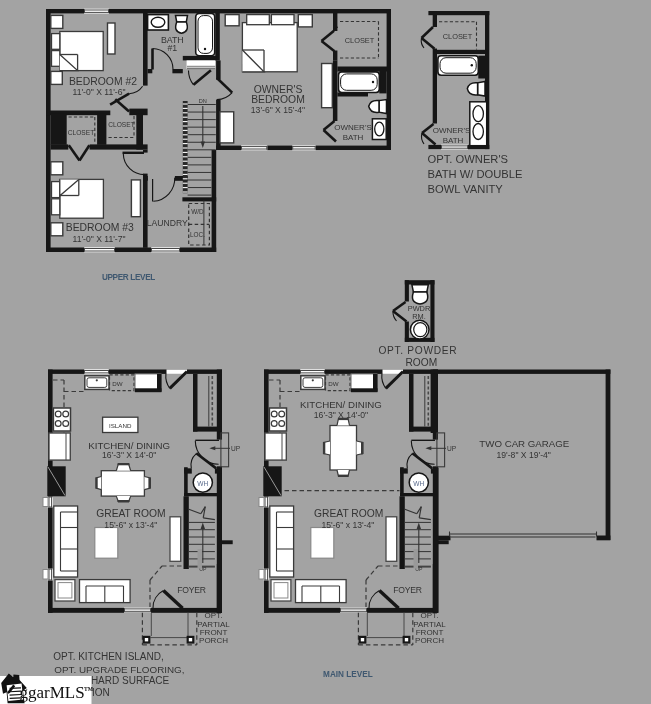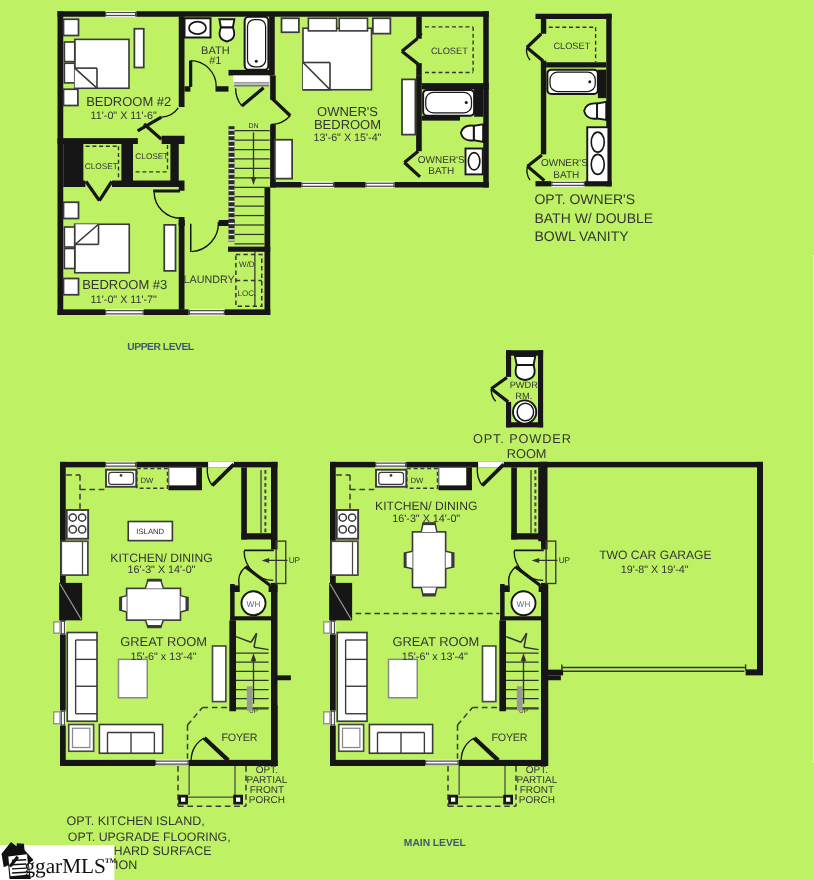--- a/index.html
+++ b/index.html
@@ -1,16 +1,16 @@
 <!DOCTYPE html>
 <html><head>
 <meta charset="utf-8">
 <style>
 html,body{margin:0;padding:0;background:#ffffff;}
-#page{width:651px;height:704px;position:relative;background:#bef264;overflow:hidden;}
+#page{width:651px;height:704px;position:relative;background:#a3a3a3;overflow:hidden;}
 </style>
 </head>
 <body>
 <div id="page">
 <svg width="651" height="704" viewBox="0 0 651 704">
 
 <rect x="46" y="9" width="345" height="4.4" fill="#161616"></rect>
 
 <rect x="46" y="9" width="4.6" height="243" fill="#161616"></rect>
 

